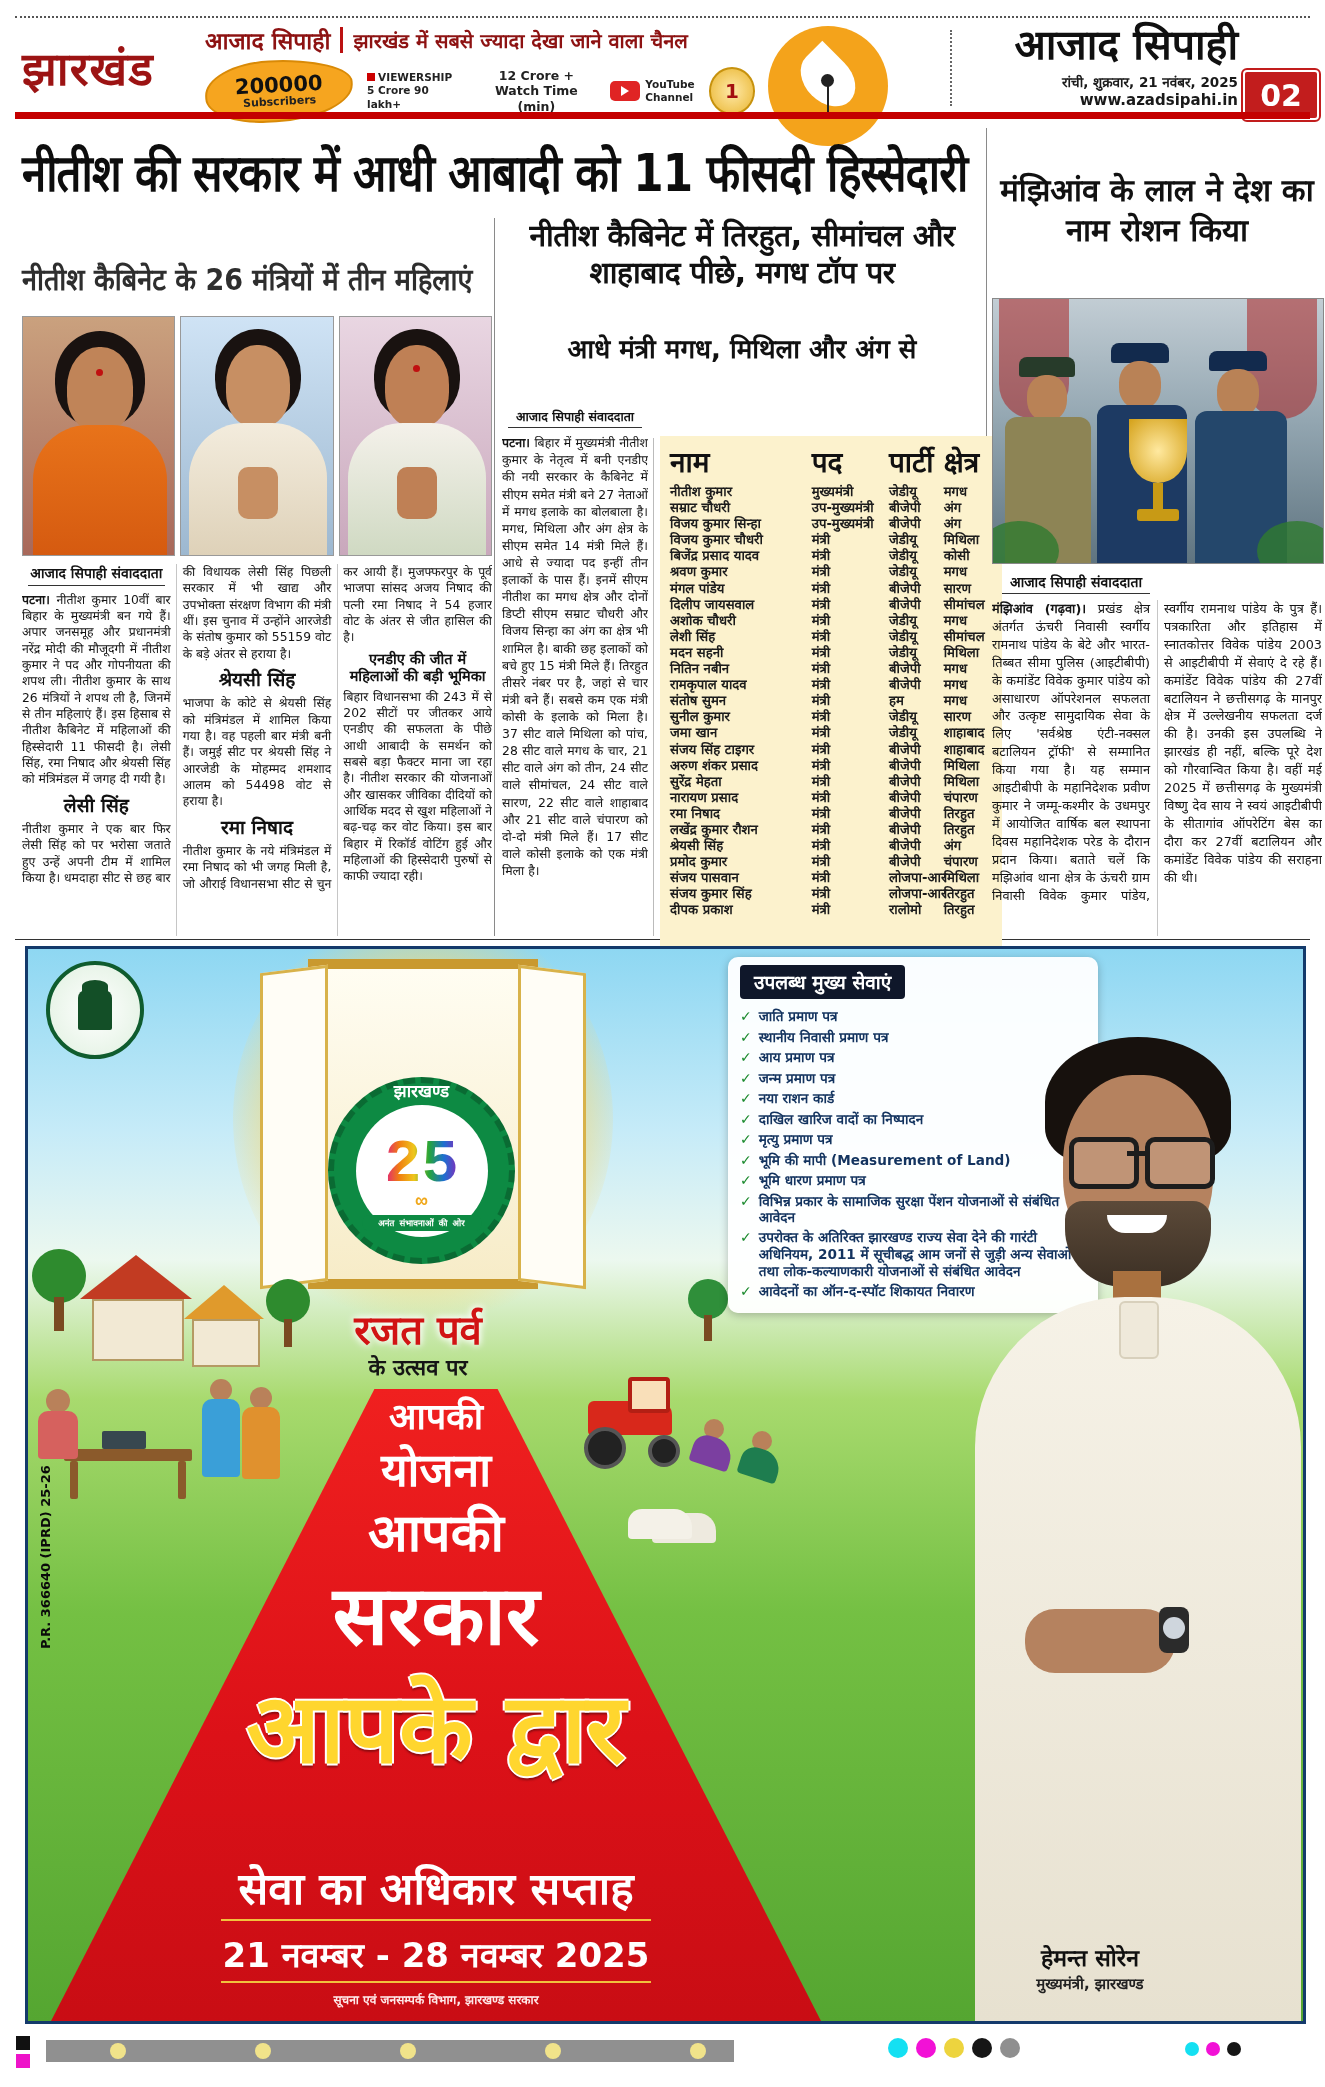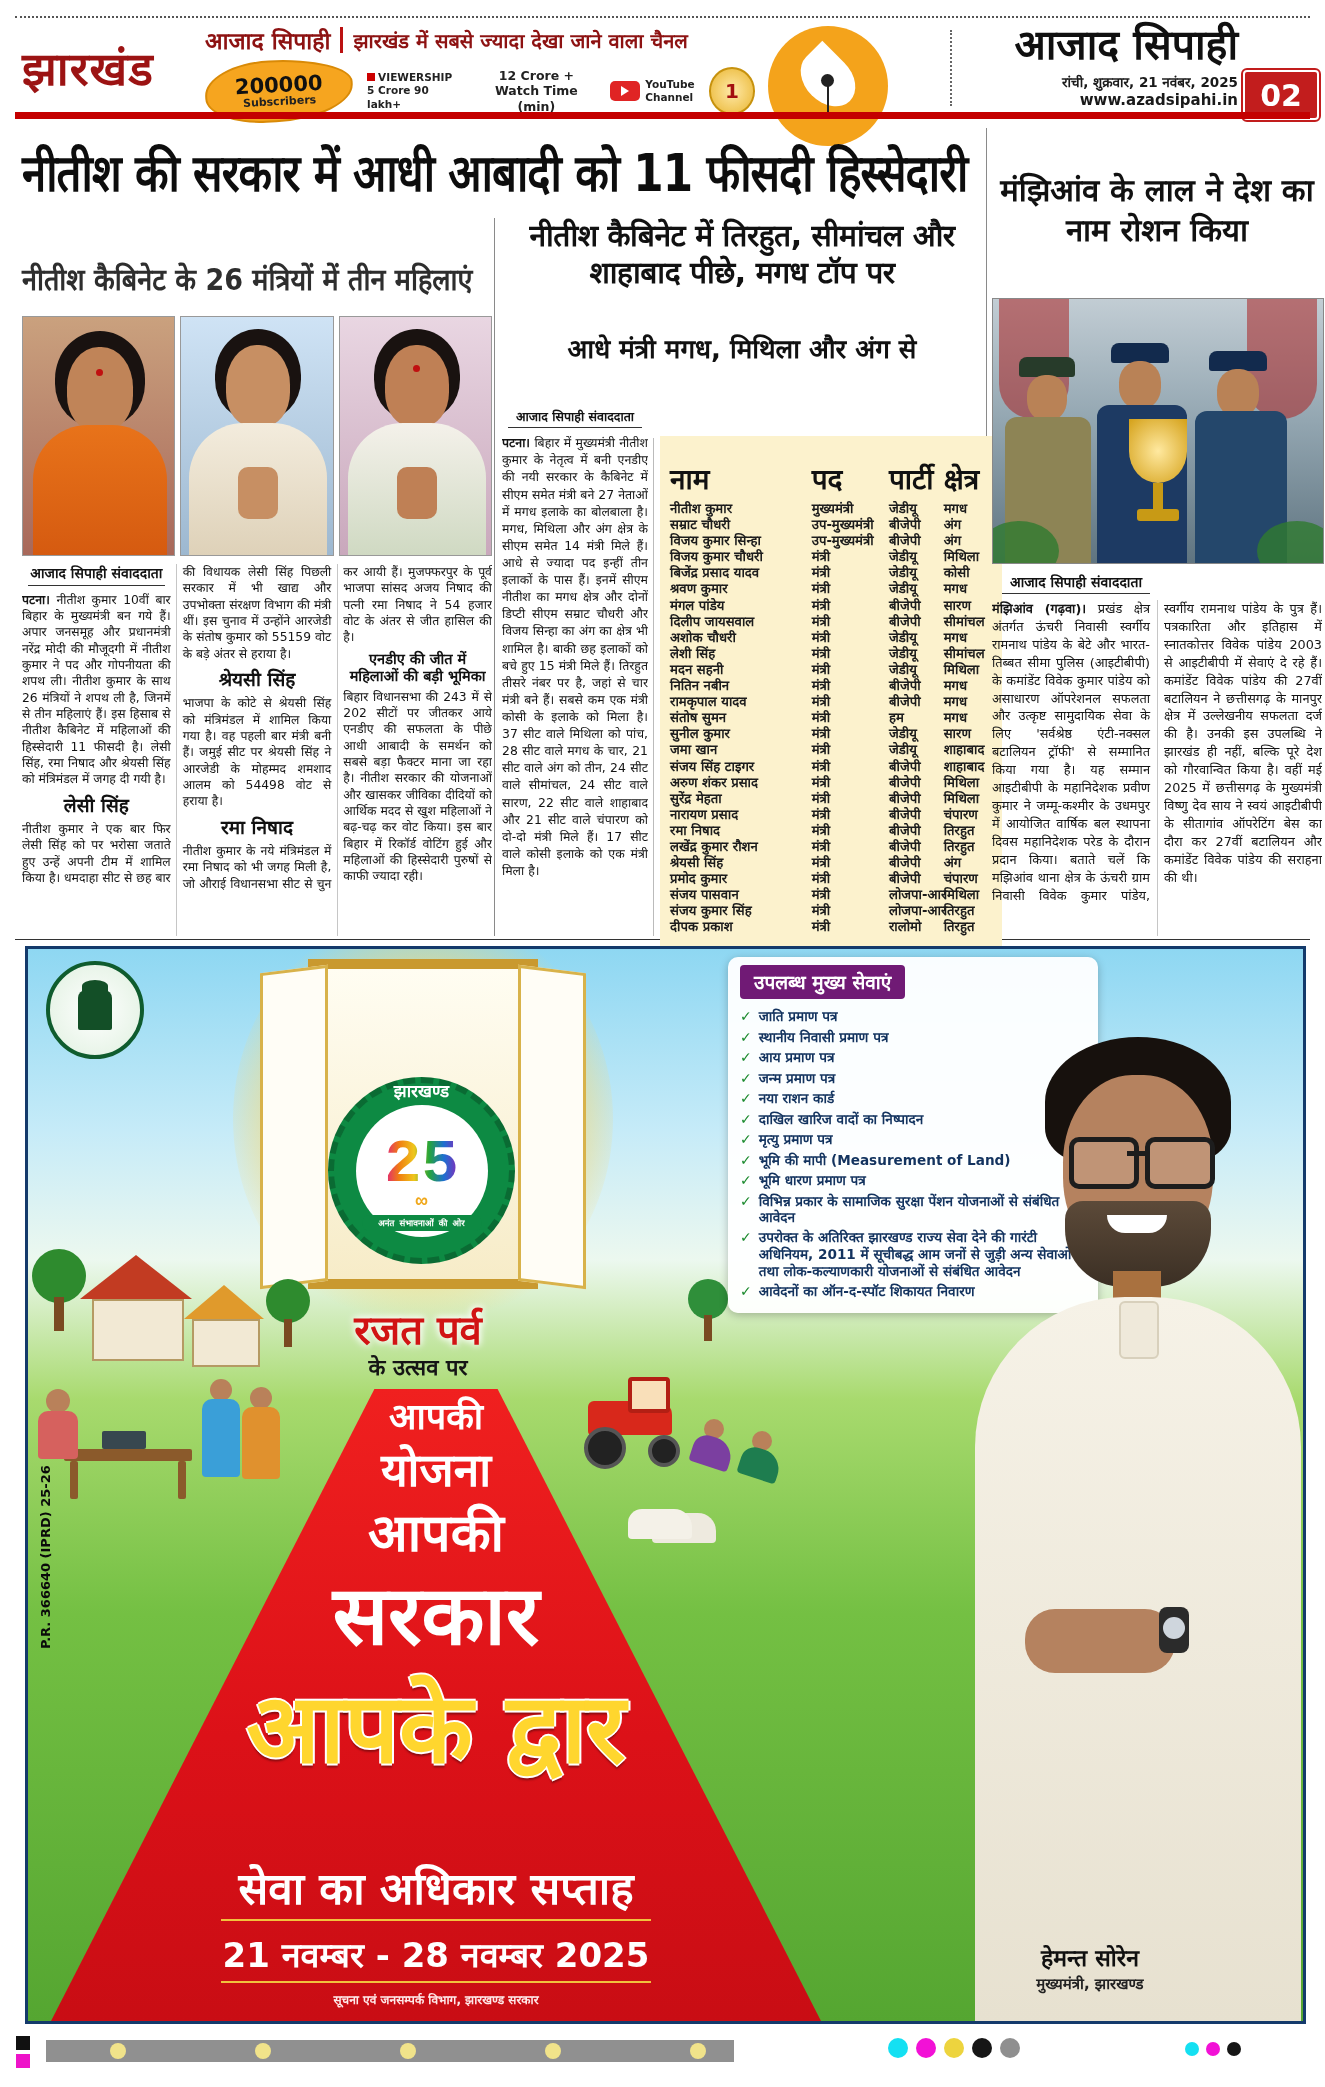--- a/index.html
+++ b/index.html
@@ -59,21 +59,21 @@
   .photos{display:flex;gap:5px;}
   .photo{flex:1;position:relative;overflow:hidden;border:1px solid #999;}
   .p-hair{position:absolute;border-radius:50% 50% 45% 45%;background:#191210;}
   .p-head{position:absolute;border-radius:48% 48% 42% 42%;}
   .p-body{position:absolute;border-radius:55px 55px 0 0;}
   .p-hands{position:absolute;border-radius:10px;}
   .bindi{position:absolute;width:7px;height:7px;border-radius:50%;background:#c01010;}
   .c-head{font-size:30px;font-weight:900;text-align:center;line-height:1.22;letter-spacing:-0.5px;}
   .c-subhead{font-size:26px;font-weight:900;text-align:center;}
   .c-body{font-size:12.4px;line-height:1.38;color:#141414;overflow:hidden;}
-  .mtable{background:#fcf2cd;padding:23px 10px;overflow:hidden;}
+  .mtable{background:#fcf2cd;padding:6px 10px;overflow:hidden;}
   .mt-head{display:grid;grid-template-columns:44% 24% 17% 15%;font-weight:900;font-size:28px;
            color:#111;margin-bottom:4px;}
   .mt-row{display:grid;grid-template-columns:44% 24% 17% 15%;font-weight:700;font-size:13.2px;
           line-height:16.1px;color:#1c1c1c;white-space:nowrap;}
   .r-head{font-size:31px;font-weight:900;text-align:center;line-height:1.3;}
   .r-body{font-size:12.8px;line-height:1.4;color:#141414;overflow:hidden;}
   .police{background:linear-gradient(180deg,#c2cdd4 0%,#94a7b2 45%,#5f7480 100%);border:1px solid #888;overflow:hidden;}
   .curtain{position:absolute;top:0;width:70px;height:120px;background:#a22;opacity:.55;border-radius:0 0 40px 40px;}
   .off-cap{position:absolute;border-radius:8px 8px 3px 3px;}
   .off-face{position:absolute;border-radius:45%;background:#b98256;}
@@ -108,21 +108,21 @@
   .festival1{font-size:40px;font-weight:900;color:#d11414;text-shadow:0 0 6px #fff,0 0 10px #fff;}
   .festival2{font-size:22px;font-weight:900;color:#151515;}
   .carpet{clip-path:polygon(42% 0,58% 0,100% 100%,0 100%);
           background:linear-gradient(180deg,#f0201f 0%,#dc1118 55%,#c90d14 100%);}
   .slog{position:absolute;left:0;right:0;text-align:center;color:#fff;font-weight:900;line-height:1;}
   .slog.gold{color:#ffd62e;text-shadow:-2px 0 #fff,2px 0 #fff,0 -2px #fff,0 2px #fff,0 4px 2px rgba(0,0,0,.35);}
   .week{position:absolute;left:0;right:0;text-align:center;color:#fff;font-weight:900;}
   .gold-sep{position:absolute;left:50%;transform:translateX(-50%);height:2px;background:#f2c23d;}
   .dept{position:absolute;left:0;right:0;text-align:center;color:#ffe9e9;font-size:12px;font-weight:700;}
   .svcbox{background:rgba(255,255,255,.95);border-radius:10px;padding:8px 12px 10px;box-shadow:0 2px 8px rgba(0,0,0,.25);}
-  .svc-title{display:inline-block;background:#701a75;color:#fff;font-size:19px;font-weight:900;
+  .svc-title{display:inline-block;background:#0f172a;color:#fff;font-size:19px;font-weight:900;
              padding:4px 14px;border-radius:4px;margin-bottom:6px;}
   .svc{display:flex;gap:7px;margin:3px 0;align-items:flex-start;}
   .svc .tick{color:#1b8a2e;font-weight:900;font-size:14px;line-height:1.25;}
   .svc .svc-t{font-size:13.6px;font-weight:700;color:#13335f;line-height:1.24;}
   .cm-name{font-size:23px;font-weight:900;color:#101010;text-align:center;}
   .cm-title{font-size:15px;font-weight:700;color:#222;text-align:center;}
   .tree-top{position:absolute;border-radius:50%;background:#2e8b2e;}
   .tree-trunk{position:absolute;background:#7a4a21;}
   .house-base{position:absolute;background:#f2e9d4;border:2px solid #b59a63;}
   .house-roof{position:absolute;width:0;height:0;}

